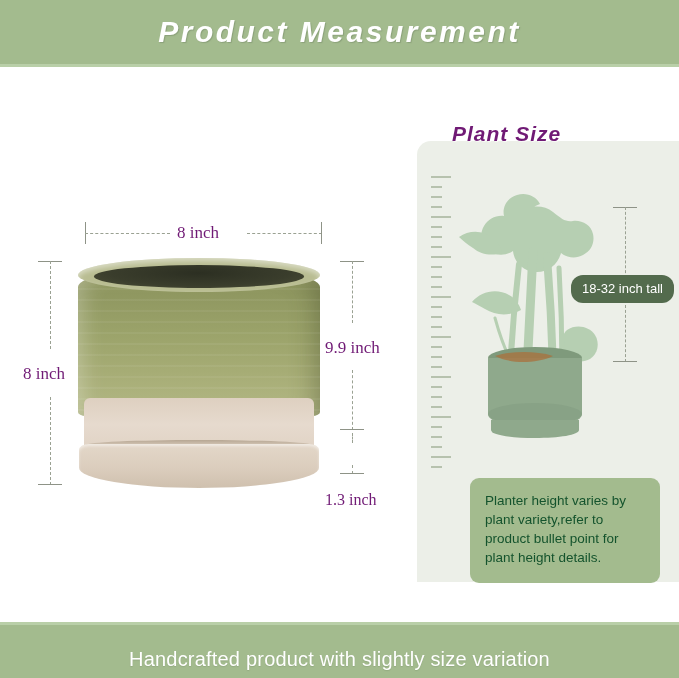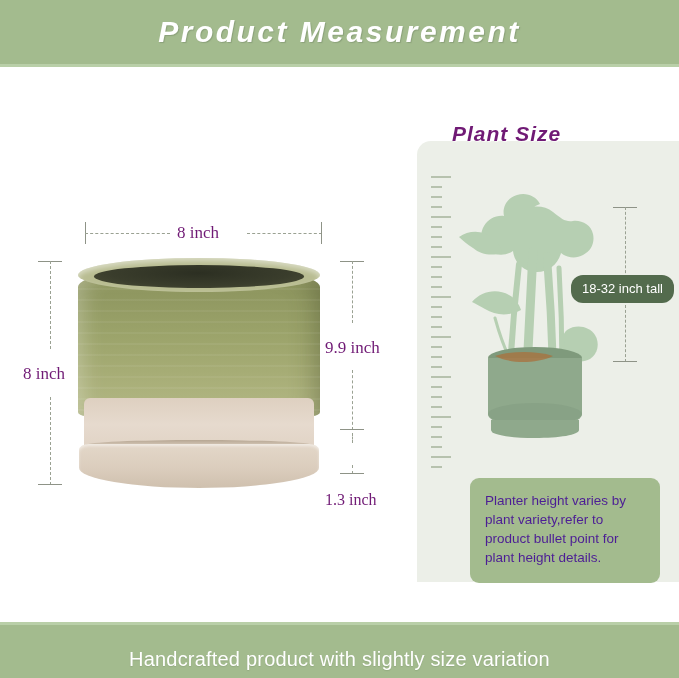--- a/index.html
+++ b/index.html
@@ -110,21 +110,21 @@
 
   .badge{
     position:absolute;left:571px;top:275px;
     background:#536b4d;color:#ffffff;
     font-size:13px;line-height:1;
     padding:7px 11px 8px;border-radius:12px;white-space:nowrap;
   }
 
   .note{
     position:absolute;left:470px;top:478px;width:190px;
-    background:#a3bb8e;color:#4c1d95;
+    background:#a3bb8e;color:#14532d;
     border-radius:9px;
     padding:13px 15px 15px;
     font-size:13.5px;line-height:1.42;
     box-sizing:border-box;
   }
 </style>
 </head>
 <body>
 
 <div class="stage">

